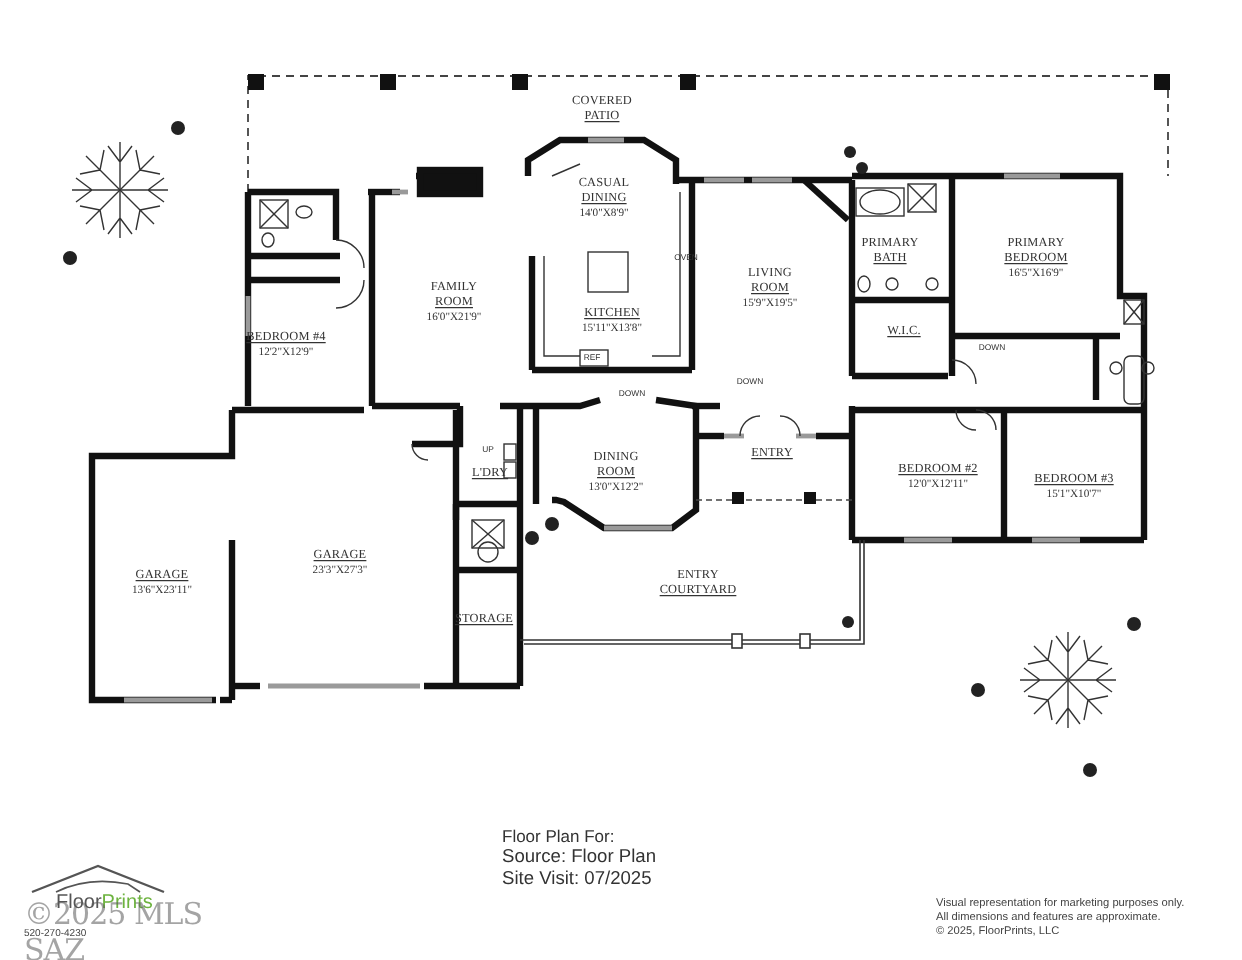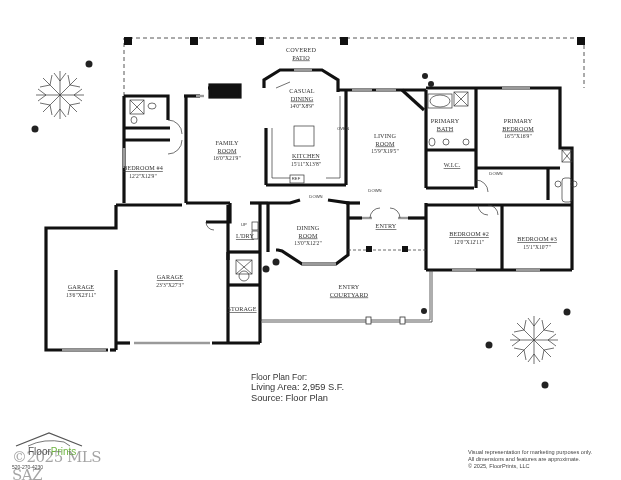--- a/index.html
+++ b/index.html
@@ -2,21 +2,21 @@
 <html><head>
   <meta charset="utf-8">
   <style>
     html,body{margin:0;padding:0;background:#fff;}
     body{width:621px;height:480px;position:relative;overflow:hidden;font-family:"Liberation Sans",sans-serif;color:#222;}
     #plan{position:absolute;left:0;top:0;}
     .room-label{font-family:"Liberation Serif",serif;font-size:6.2px;fill:#333;text-anchor:middle;letter-spacing:0.1px;}
     .room-dim{font-family:"Liberation Serif",serif;font-size:5.6px;fill:#333;text-anchor:middle;}
     .tiny{font-family:"Liberation Sans",sans-serif;font-size:4.2px;fill:#333;text-anchor:middle;}
     .info{position:absolute;left:251px;top:372px;color:#333;}
-    .info .for{font-size:8.5px;line-height:10px;}
+    .info .for{font-size:8.5px;line-height:10px;margin-top:41px;}
     .info .addr{font-size:14.5px;line-height:15px;letter-spacing:0.1px;}
     .info .line{font-size:9.3px;line-height:10.5px;}
     .disclaimer{position:absolute;left:468px;top:449px;font-size:5.6px;line-height:7px;color:#444;}
     .logo{position:absolute;left:12px;top:430px;width:90px;height:45px;}
     .logo .phone{position:absolute;left:0;top:34px;font-size:5px;color:#444;}
     .logo .brand{position:absolute;left:16px;top:16px;font-size:10px;color:#555;}
     .logo .brand span{color:#6db33f;}
     .logo .wm{position:absolute;left:0;top:18px;font-size:15px;color:rgba(90,90,90,0.55);font-family:"DejaVu Serif",serif;letter-spacing:-0.5px;}
   </style>
 </head>
@@ -280,22 +280,22 @@
       <text x="316" y="198" class="tiny">DOWN</text>
       <text x="496" y="175" class="tiny">DOWN</text>
       <text x="244" y="226" class="tiny">UP</text>
       <text x="296" y="180" class="tiny">REF</text>
       <text x="343" y="130" class="tiny">OVEN</text>
     </g>
 </svg>
 
 <div class="info">
   <div class="for">Floor Plan For:</div>
-  <div class="line">Living Area:  2,959 S.F.</div>
   <div class="line">Source:  Floor Plan</div>
+  <div class="line">Site Visit:  07/2025</div>
 </div>
 
 <div class="disclaimer">
   <div>Visual representation for marketing purposes only.</div>
   <div>All dimensions and features are approximate.</div>
   <div>© 2025, FloorPrints, LLC</div>
 </div>
 
 <div class="logo">
   <svg width="70" height="18" viewBox="0 0 70 18" style="position:absolute;left:2px;top:0">

